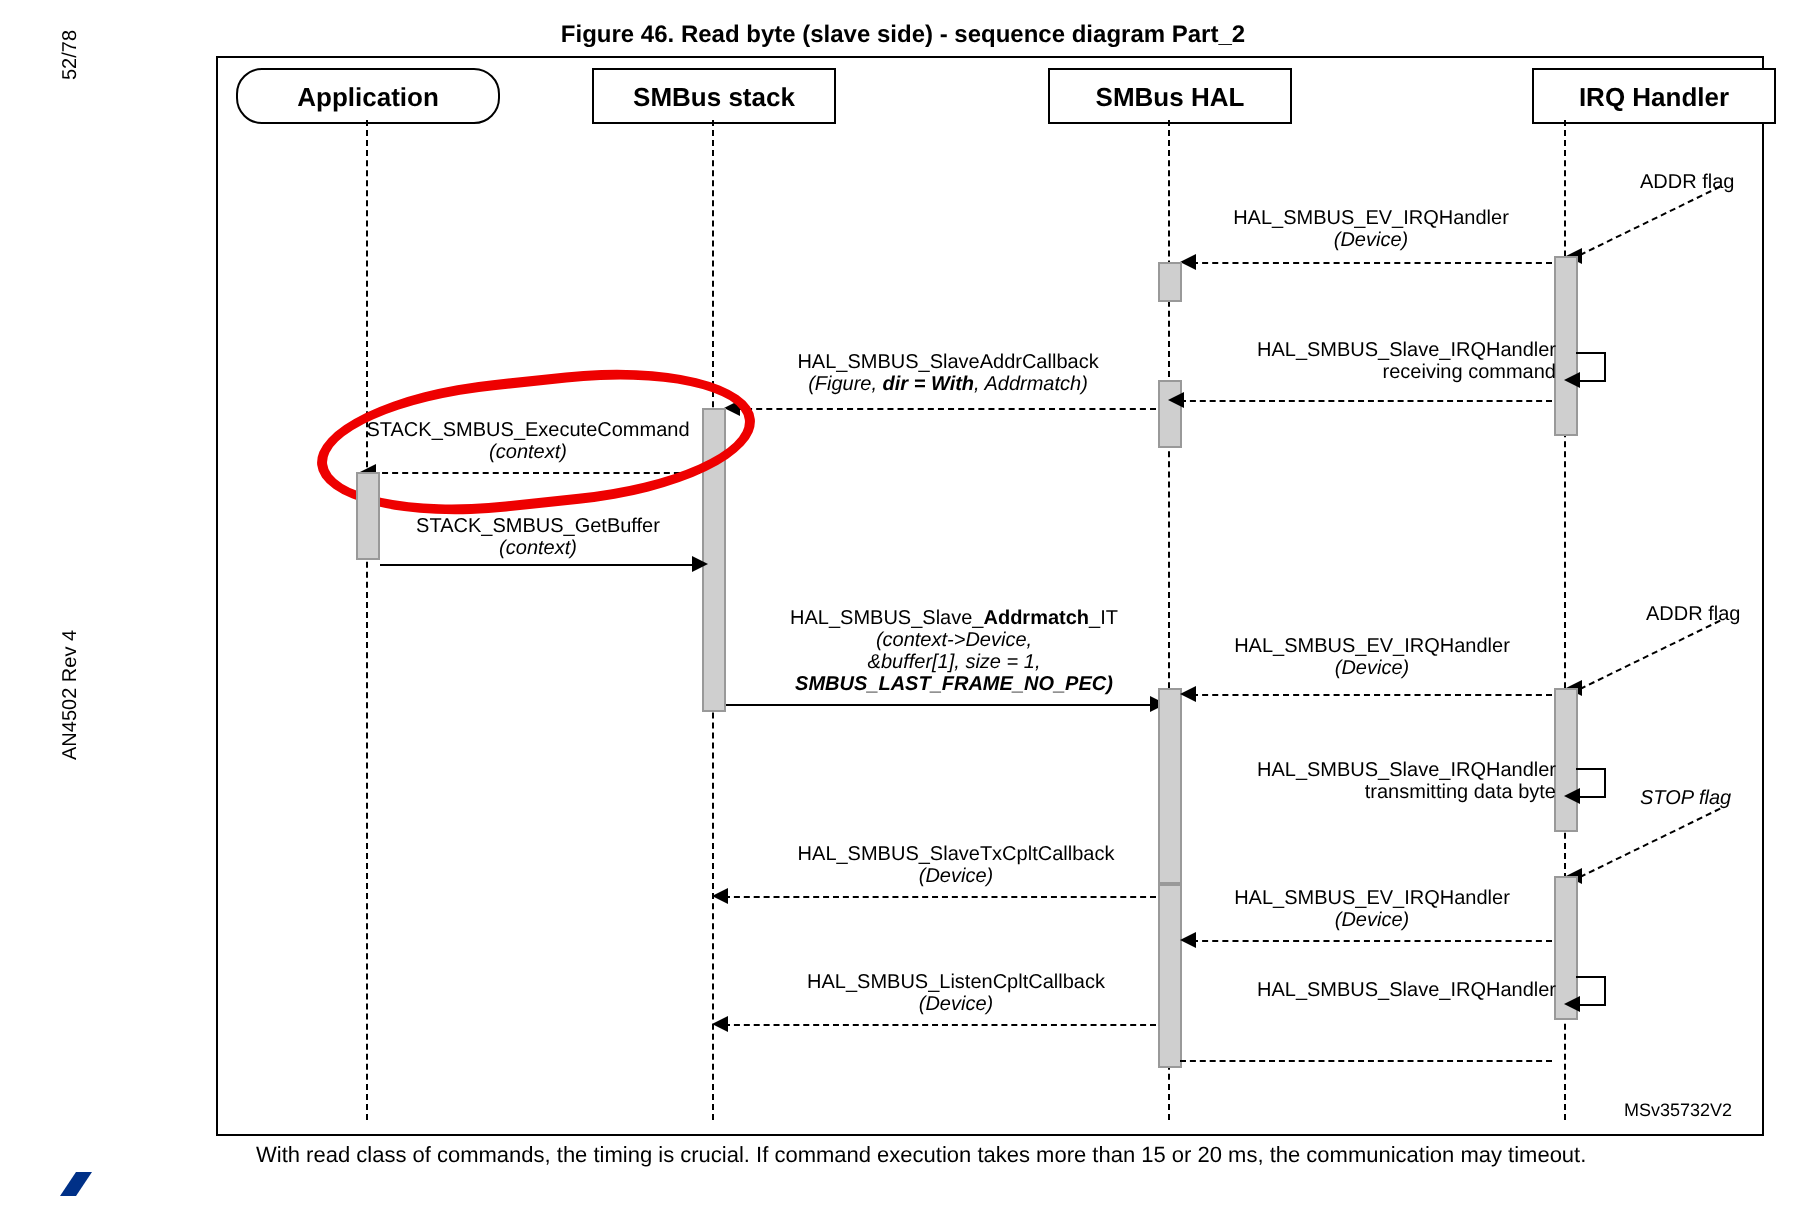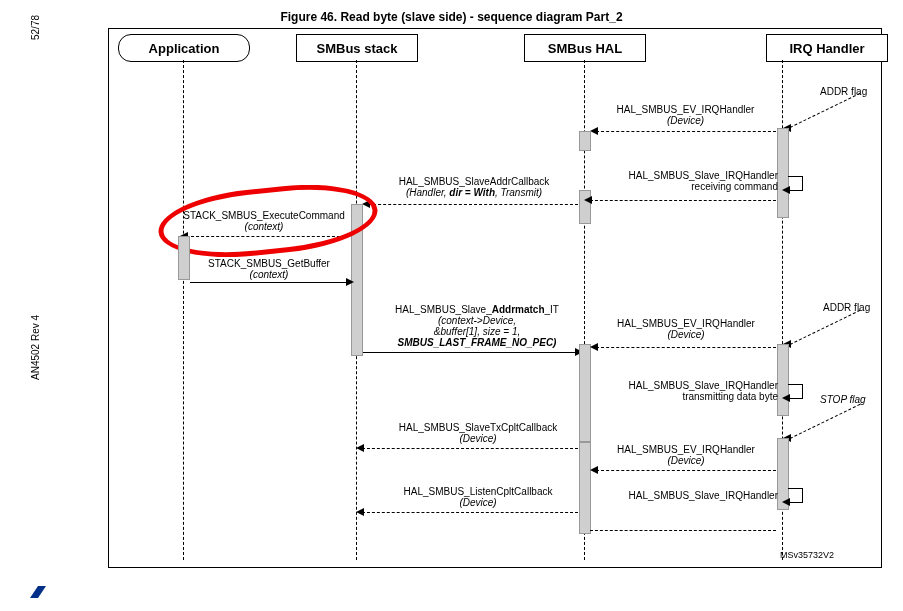--- a/index.html
+++ b/index.html
@@ -69,21 +69,21 @@
     <span>HAL_SMBUS_Slave_IRQHandler</span><br><span>receiving command</span>
   </div>
 
   <div class="activation" style="left:579px; top:190px; height:32px;"></div>
 
   <div class="arrow" style="left:590px; top:200px; width:186px;"></div>
   <div class="ahead-l" style="left:584px; top:196px;"></div>
 
   <div class="msg-label" style="left:372px; top:176px; width:204px;">
     <span>HAL_SMBUS_SlaveAddrCallback</span><br>
-    <em><span>(Handler, </span><span class="bold">dir = With</span><span>, Transmit)</span></em>
+    <em><span>(Figure, </span><span class="bold">dir = With</span><span>, Addrmatch)</span></em>
   </div>
   <div class="arrow" style="left:368px; top:204px; width:210px;"></div>
   <div class="ahead-l" style="left:362px; top:200px;"></div>
 
   <div class="activation" style="left:351px; top:204px; height:150px;"></div>
 
   <div class="msg-label" style="left:178px; top:210px; width:172px;">
     <span>STACK_SMBUS_ExecuteCommand</span><br><em>(context)</em>
   </div>
   <div class="arrow" style="left:186px; top:236px; width:164px;"></div>
@@ -157,20 +157,21 @@
   </div>
 
   <div class="msg-label" style="left:376px; top:486px; width:204px;">
     <span>HAL_SMBUS_ListenCpltCallback</span><br><em>(Device)</em>
   </div>
   <div class="arrow" style="left:362px; top:512px; width:216px;"></div>
   <div class="ahead-l" style="left:356px; top:508px;"></div>
 
   <div class="arrow" style="left:590px; top:530px; width:186px;"></div>
 
-  <div class="footer-id" style="left:780px; top:550px;">MSv35732V2</div>
+  <div class="footer-id" style="left:812px; top:550px;">MSv35732V2</div>
 
+  <div class="caption" style="left:128px; top:572px; width:740px;">With read class of commands, the timing is crucial. If command execution takes more than 15 or 20 ms, the communication may timeout.</div>
 
   <svg class="st-logo" style="left:28px; top:584px;" viewBox="0 0 20 20">
     <path d="M2 14 L10 2 L18 2 L10 14 Z" fill="#003087"></path>
   </svg>
 
 </div>
 
 </body></html>

